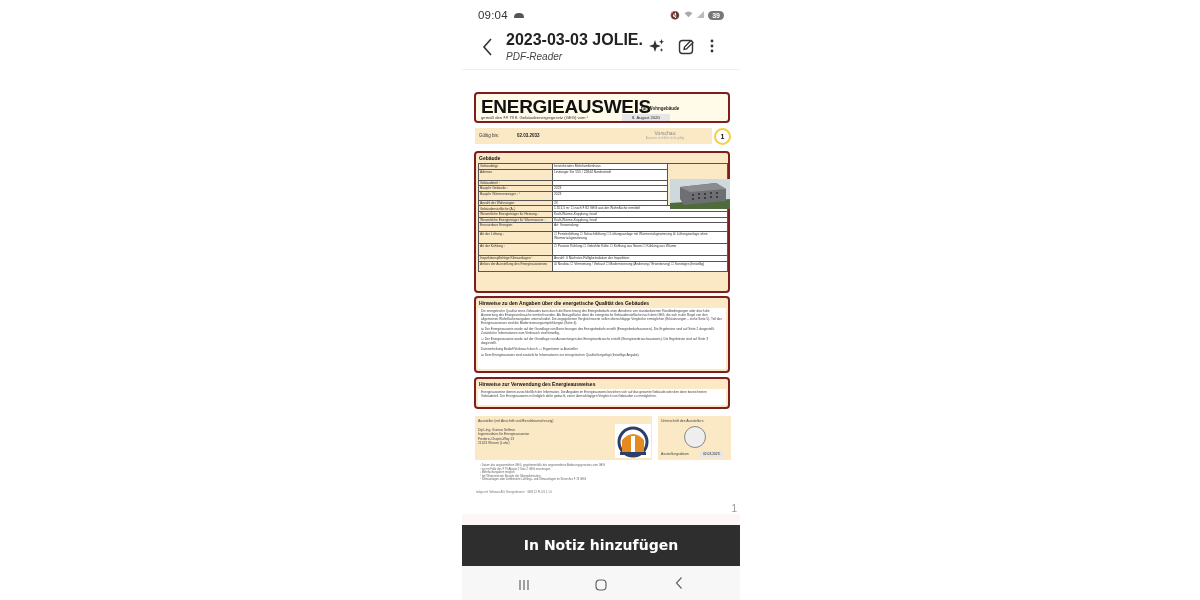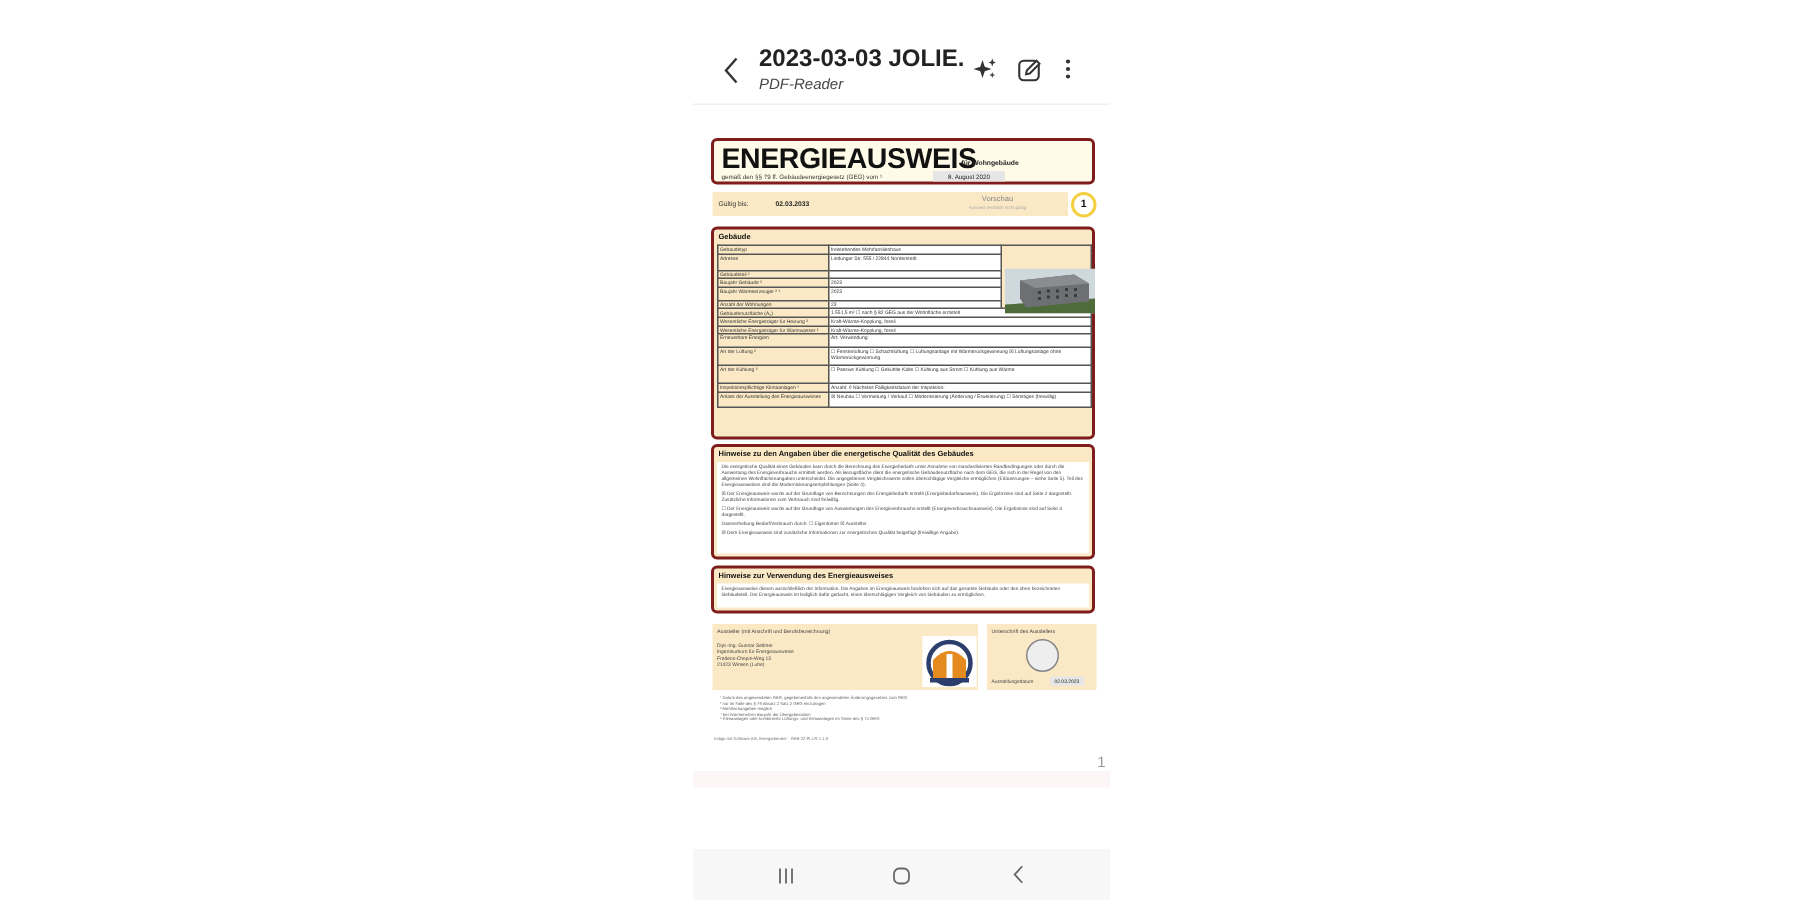--- a/index.html
+++ b/index.html
@@ -77,20 +77,38 @@
   .navbar { position: absolute; left: 0; top: 566px; width: 278px; height: 34px; background: #f7f7f7; }
   .nav-recent { position: absolute; left: 56px; top: 11px; width: 12px; height: 12px; }
   .nav-home { position: absolute; left: 133px; top: 11px; width: 12px; height: 12px; }
   .nav-back { position: absolute; left: 212px; top: 10px; width: 10px; height: 14px; }
 </style>
 </head>
 <body>
 
 <div class="phone">
 
+  <div class="statusbar">
+    <span class="time">09:04</span>
+    <span class="cloud"></span>
+    <div class="status-right">
+      <span class="ic">🔇</span>
+      <span class="ic">
+        <svg width="9" height="7" viewBox="0 0 10 8">
+            <path d="M5 7 L0.5 2.5 A6.5 6.5 0 0 1 9.5 2.5 Z" fill="#aaa"></path>
+          </svg>
+      </span>
+      <span class="ic">
+        <svg width="7" height="7" viewBox="0 0 8 8">
+            <path d="M0 8 L8 8 L8 0 Z" fill="#bbb"></path>
+          </svg>
+      </span>
+      <span class="battery">39</span>
+    </div>
+  </div>
 
   <div class="appbar">
     <div class="back-btn">
       <svg width="20" height="22" viewBox="0 0 20 22">
         <path d="M13 3 L6 11 L13 19" stroke="#333" stroke-width="1.6" fill="none"></path>
       </svg>
     </div>
     <div class="title">2023-03-03 JOLIE...</div>
     <div class="subtitle">PDF-Reader</div>
     <div class="ai-btn">
@@ -266,20 +284,21 @@
       <div>³ Mehrfachangaben möglich</div>
       <div>⁴ bei Wärmenetzen Baujahr der Übergabestation</div>
       <div>⁵ Klimaanlagen oder kombinierte Lüftungs- und Klimaanlagen im Sinne des § 74 GEG</div>
     </div>
     <div class="software">Indigo mit Software AG, Energieberater · GEB 22 PLUS 1.1.0</div>
   </div>
 
   <div class="pageno">1</div>
   <div class="doc-bottom"></div>
 
+  <button class="add-note">In Notiz hinzufügen</button>
 
   <div class="navbar">
     <div class="nav-recent">
       <svg width="12" height="12" viewBox="0 0 12 12">
         <path d="M2 1 V11 M6 1 V11 M10 1 V11" stroke="#666" stroke-width="1.2"></path>
       </svg>
     </div>
     <div class="nav-home">
       <svg width="12" height="12" viewBox="0 0 12 12">
         <rect x="1" y="1" width="10" height="10" rx="3.5" stroke="#666" stroke-width="1.2" fill="none"></rect>

